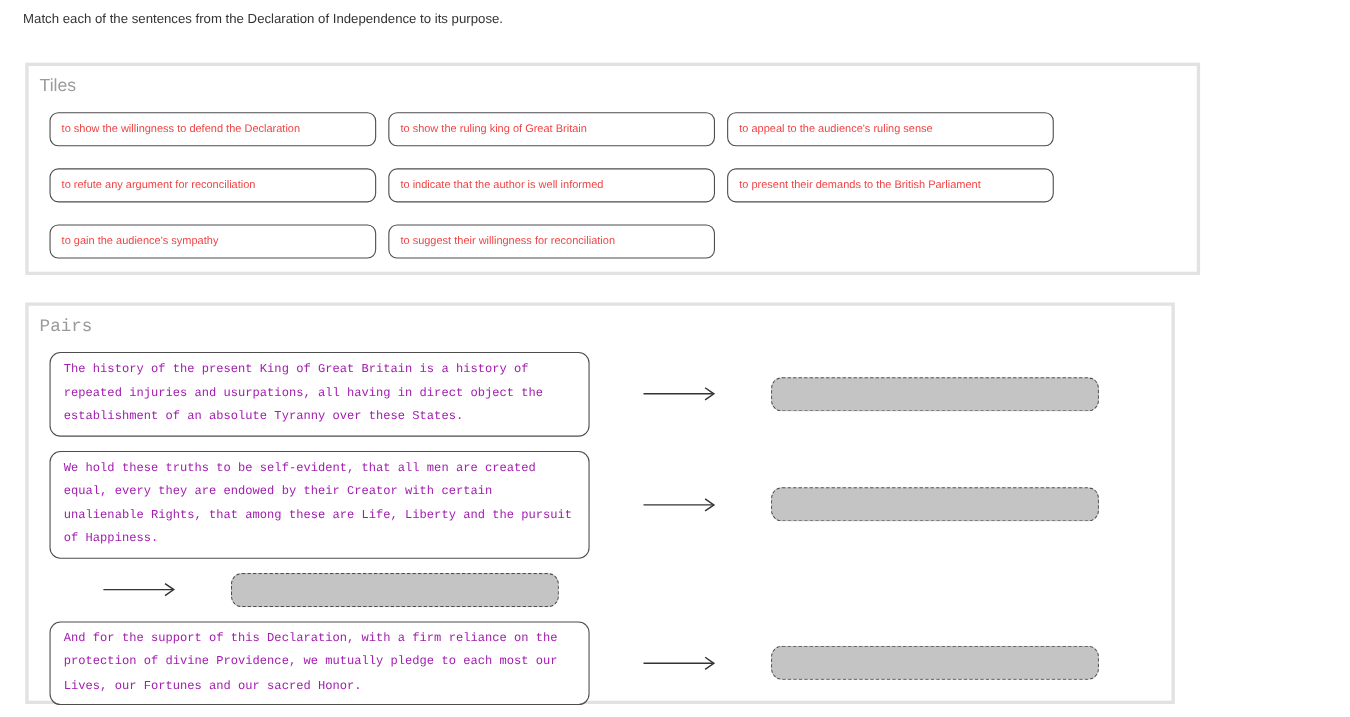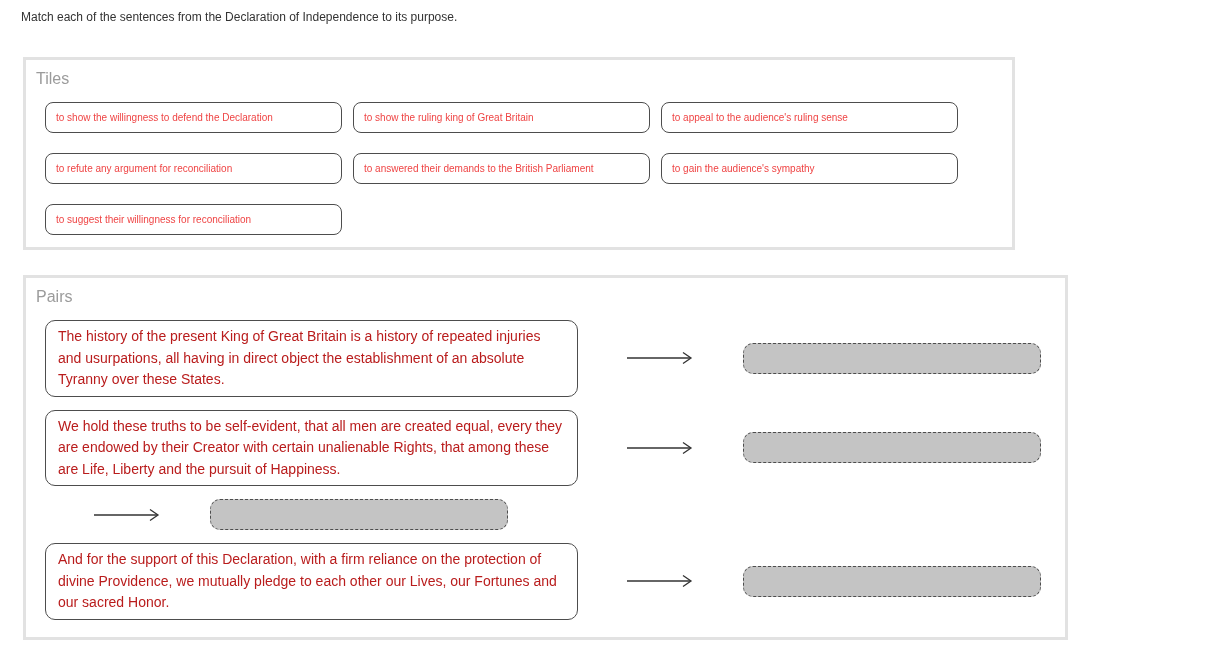--- a/index.html
+++ b/index.html
@@ -24,28 +24,29 @@
   }
   .panel {
     position: absolute;
     box-sizing: border-box;
     background: #ffffff;
     border: 3px solid #e2e2e2;
   }
   .tiles-panel {
     left: 23px;
     top: 57px;
-    width: 992px;
+    width: 1068px;
     height: 193px;
   }
   .pairs-panel {
     left: 23px;
     top: 275px;
     width: 1045px;
     height: 365px;
+    font-family: Liberation Mono, monospace;
   }
   .panel-label {
     position: absolute;
     left: 10px;
     top: 10px;
     font-size: 16px;
     color: #9b9b9b;
   }
   .tiles-grid {
     position: absolute;
@@ -78,29 +79,29 @@
   .pair-row {
     display: flex;
     align-items: center;
     margin-bottom: 13px;
   }
   .pair-row:last-child {
     margin-bottom: 0;
   }
   .sentence {
     box-sizing: border-box;
-    width: 533px;
+    width: 491px;
     min-height: 31px;
     padding: 5px 12px;
     background: #ffffff;
     border: 1px solid #4d4d4d;
     border-radius: 10px;
-    font-size: 14px;
+    font-size: 11px;
     line-height: 21.5px;
-    color: #b91c1c;
+    color: #a21caf;
   }
   .arrow-cell {
     width: 165px;
     flex: 0 0 165px;
     display: flex;
     justify-content: center;
     align-items: center;
   }
   .arrow-cell svg {
     display: block;
@@ -120,21 +121,22 @@
 
 <div class="instruction">Match each of the sentences from the Declaration of Independence to its purpose.</div>
 
 <section class="panel tiles-panel">
   <div class="panel-label">Tiles</div>
   <div class="tiles-grid">
     <div class="tile">to show the willingness to defend the Declaration</div>
     <div class="tile">to show the ruling king of Great Britain</div>
     <div class="tile">to appeal to the audience's ruling sense</div>
     <div class="tile">to refute any argument for reconciliation</div>
-    <div class="tile">to answered their demands to the British Parliament</div>
+    <div class="tile">to indicate that the author is well informed</div>
+    <div class="tile">to present their demands to the British Parliament</div>
     <div class="tile">to gain the audience's sympathy</div>
     <div class="tile">to suggest their willingness for reconciliation</div>
   </div>
 </section>
 
 <section class="panel pairs-panel">
   <div class="panel-label">Pairs</div>
   <div class="pairs-rows">
 
     <div class="pair-row">
@@ -163,21 +165,21 @@
       <div class="arrow-cell">
         <svg width="70" height="14" viewBox="0 0 70 14" aria-hidden="true">
           <line x1="1" y1="7" x2="64" y2="7" stroke="#333333" stroke-width="1.3"></line>
           <polyline points="57,1.5 65,7 57,12.5" fill="none" stroke="#333333" stroke-width="1.3"></polyline>
         </svg>
       </div>
       <div class="dropzone"></div>
     </div>
 
     <div class="pair-row">
-      <div class="sentence">And for the support of this Declaration, with a firm reliance on the protection of divine Providence, we mutually pledge to each other our Lives, our Fortunes and our sacred Honor.</div>
+      <div class="sentence">And for the support of this Declaration, with a firm reliance on the protection of divine Providence, we mutually pledge to each most our Lives, our Fortunes and our sacred Honor.</div>
       <div class="arrow-cell">
         <svg width="70" height="14" viewBox="0 0 70 14" aria-hidden="true">
           <line x1="1" y1="7" x2="64" y2="7" stroke="#333333" stroke-width="1.3"></line>
           <polyline points="57,1.5 65,7 57,12.5" fill="none" stroke="#333333" stroke-width="1.3"></polyline>
         </svg>
       </div>
       <div class="dropzone"></div>
     </div>
 
   </div>

